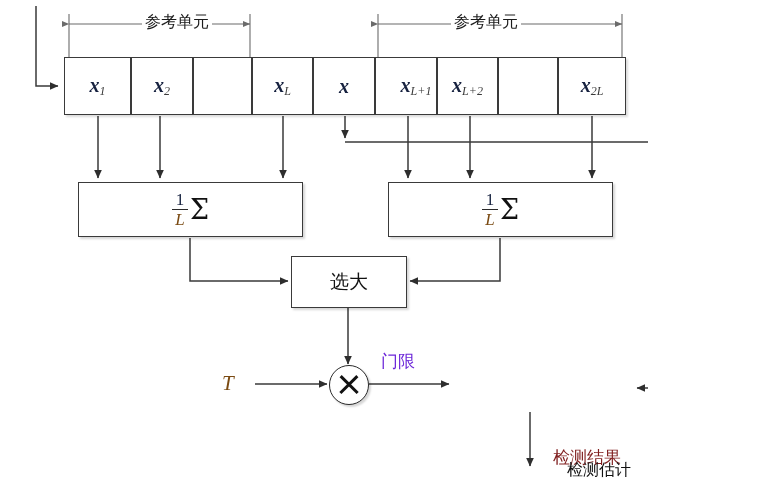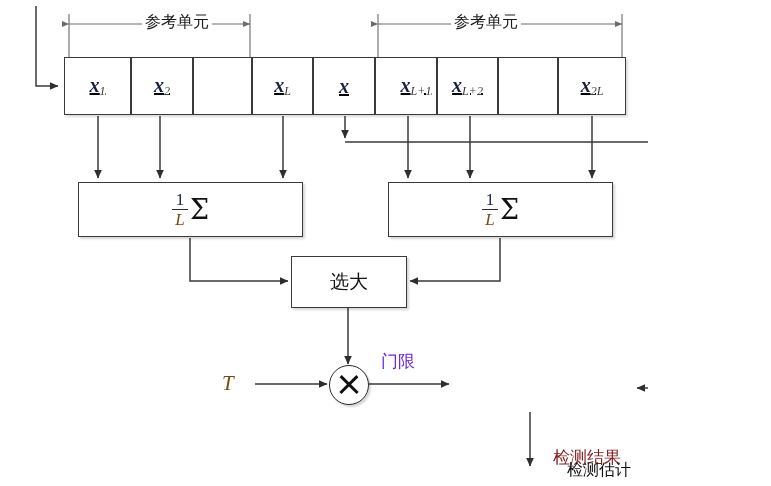--- a/index.html
+++ b/index.html
@@ -42,21 +42,20 @@
     position: absolute;
     top: 0;
     height: 58px;
     box-sizing: border-box;
     border: 1.6px solid #3a3a3a;
     background: #ffffff;
     display: flex;
     align-items: center;
     justify-content: center;
     box-shadow: 2px 2px 2px rgba(0,0,0,0.14);
-    text-decoration: underline;
   }
   .var {
     font-family: "Liberation Serif", serif;
     font-style: italic;
     font-weight: bold;
     font-size: 20px;
     color: #16213f;
     white-space: nowrap;
     letter-spacing: 0px;
   }

